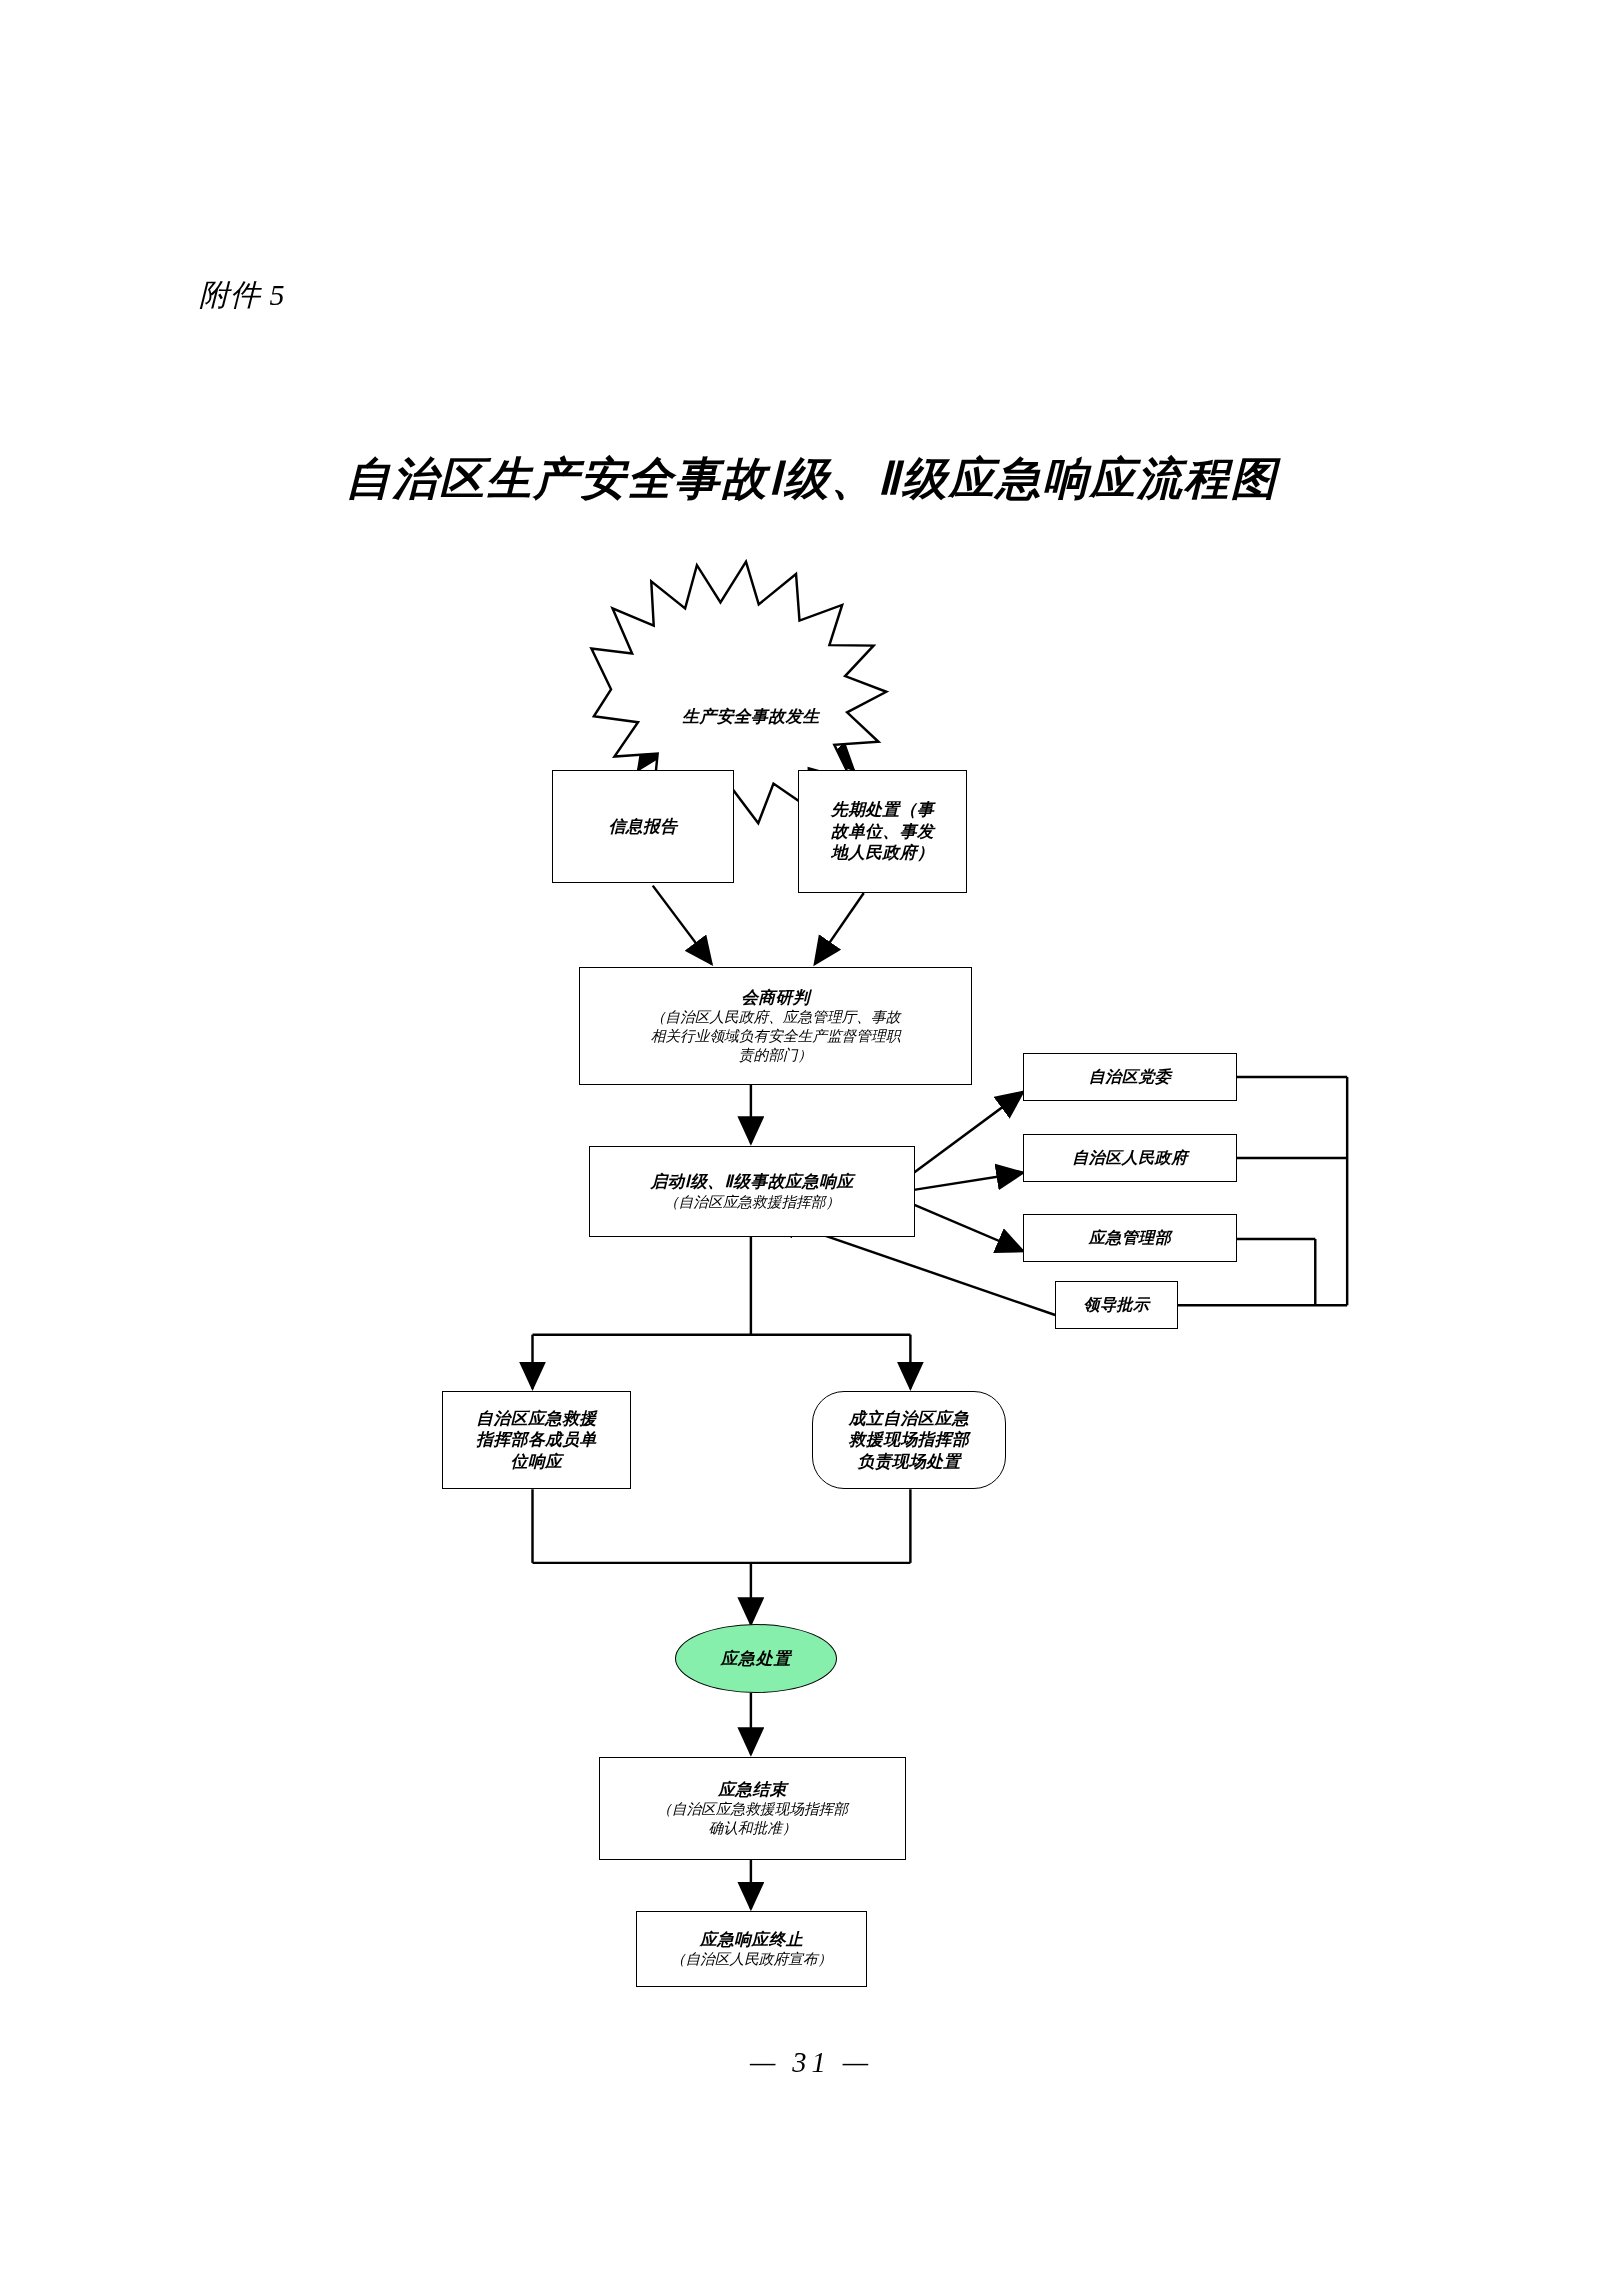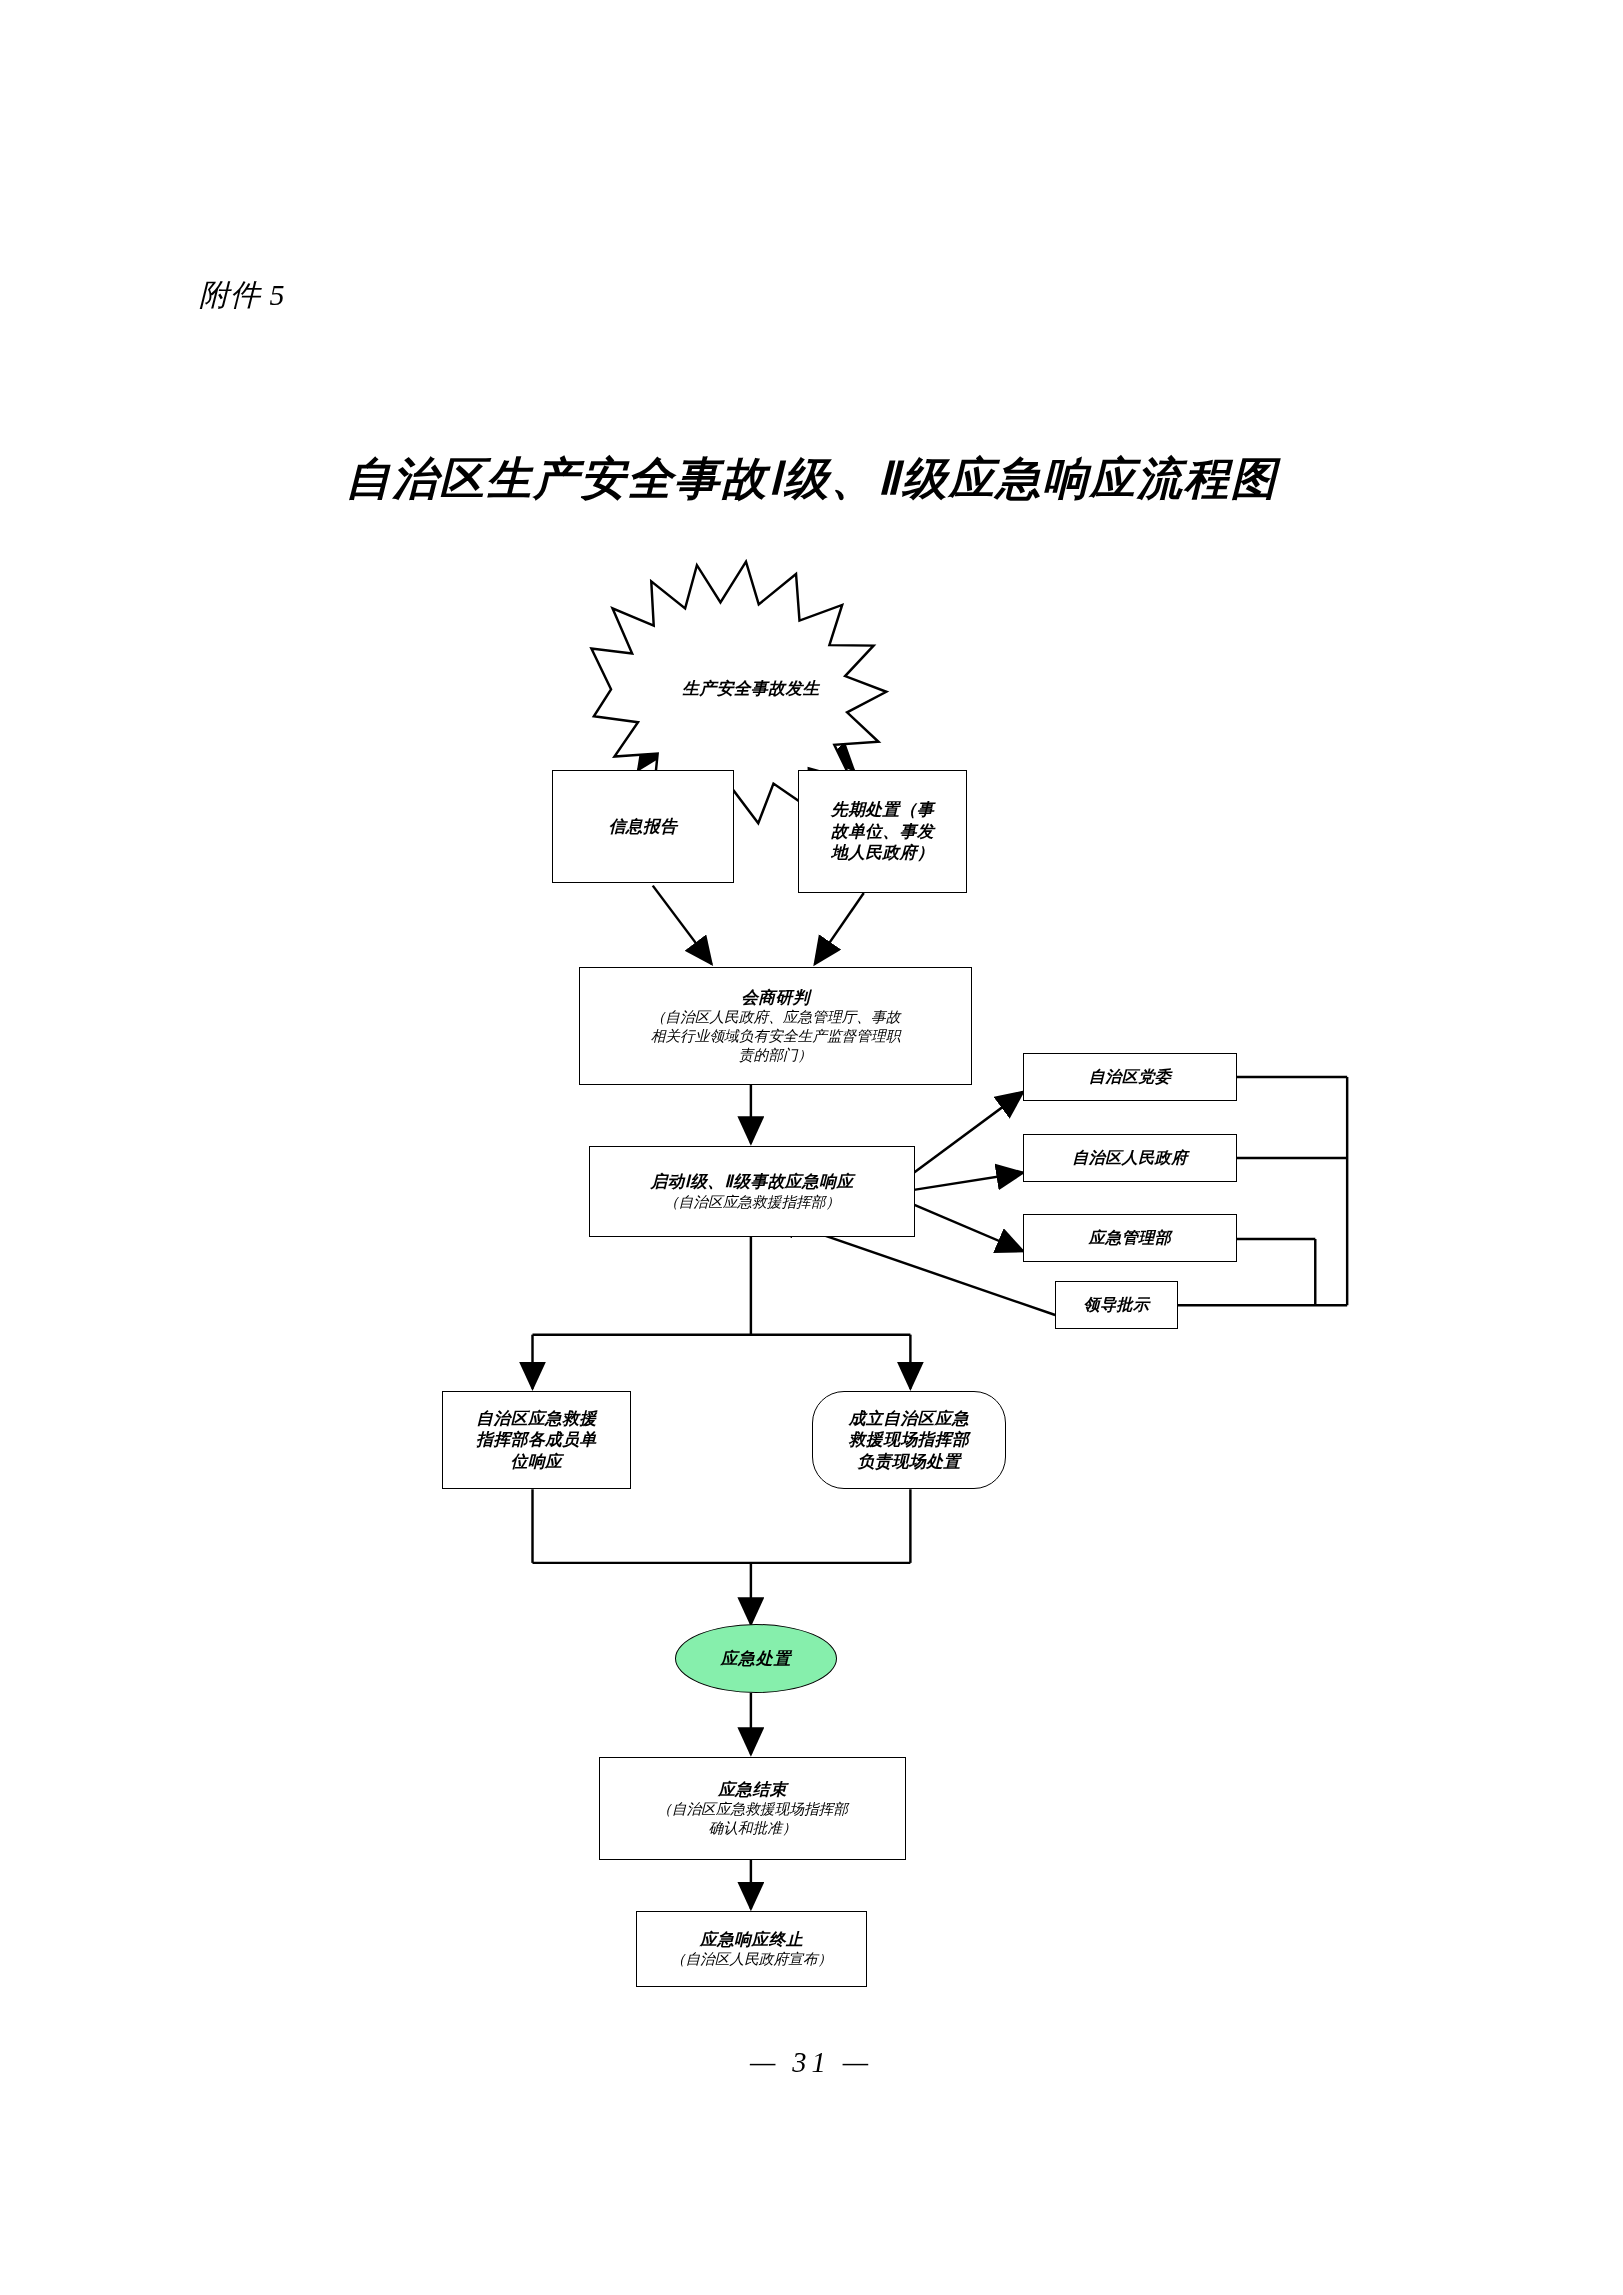--- a/index.html
+++ b/index.html
@@ -95,20 +95,21 @@
 
   .burst-label {
     position: absolute;
     z-index: 4;
     font-weight: bold;
     font-size: 16.7px;
     letter-spacing: 0.5px;
     white-space: nowrap;
     text-align: center;
     font-family: "Liberation Serif", serif;
+    margin-top: 28px;
   }
   .ellipse-node {
     position: absolute;
     box-sizing: border-box;
     border: 1.5px solid #000;
     border-radius: 50%;
     background: #86efac;
     display: flex;
     align-items: center;
     justify-content: center;

